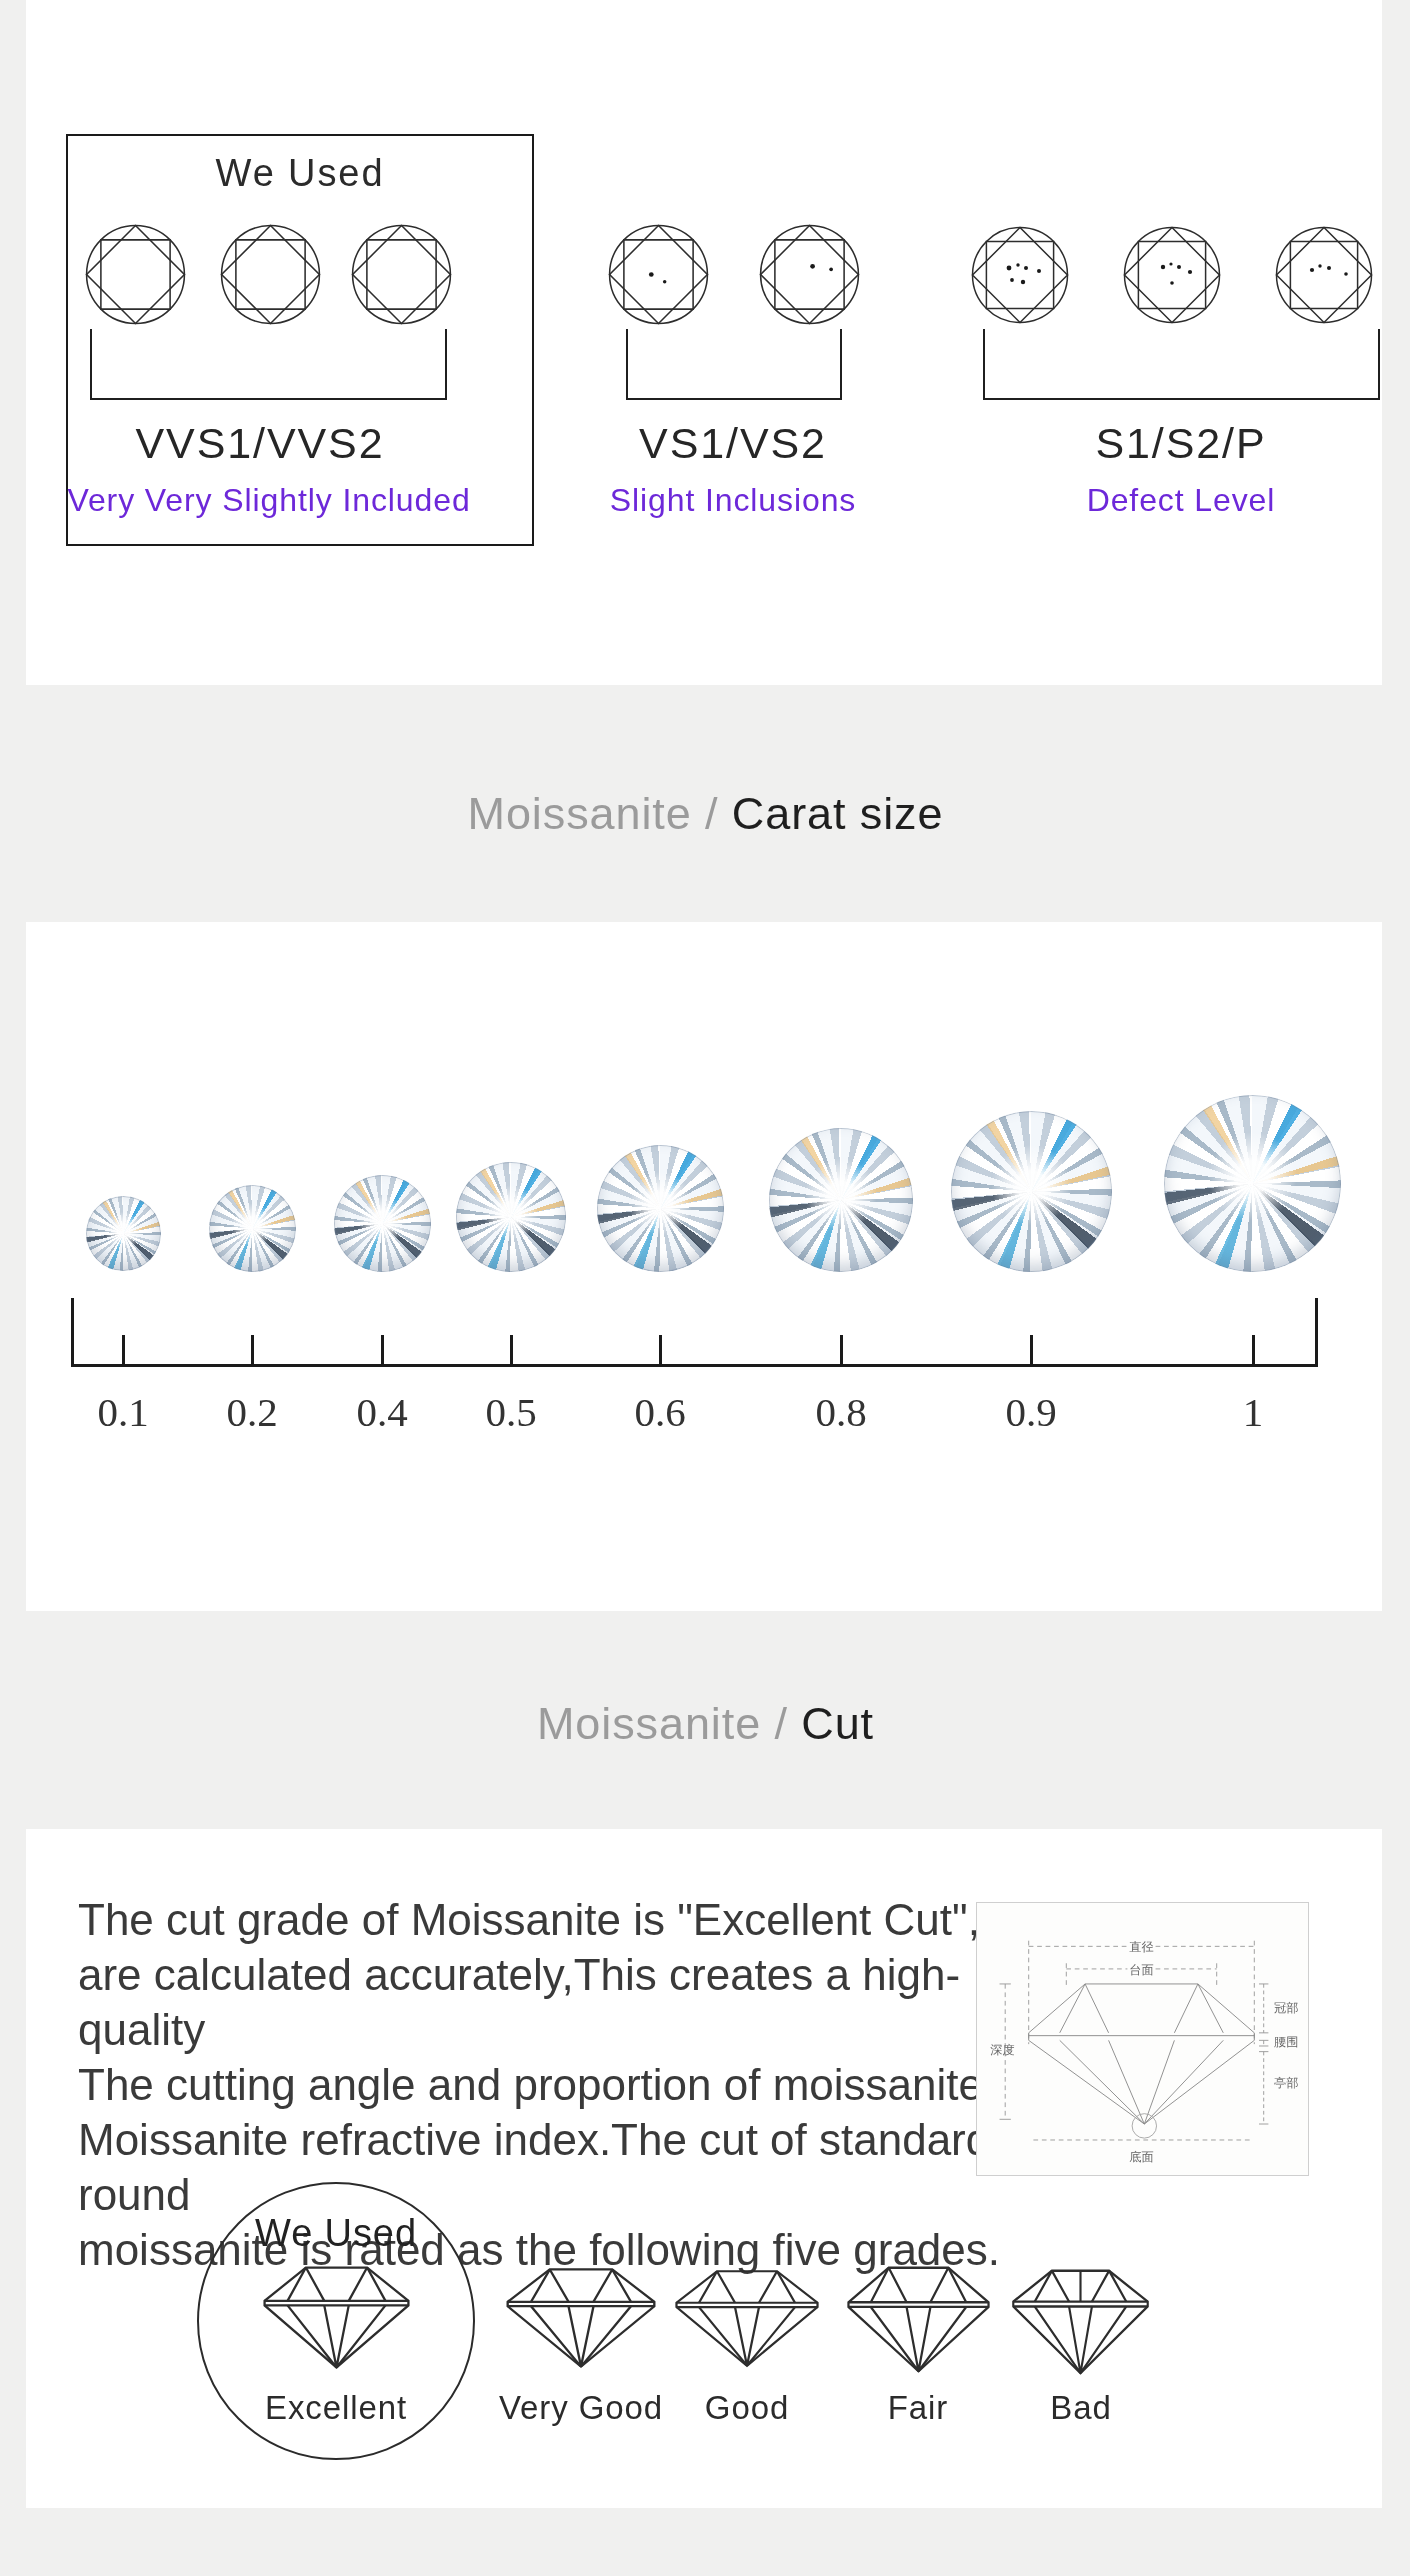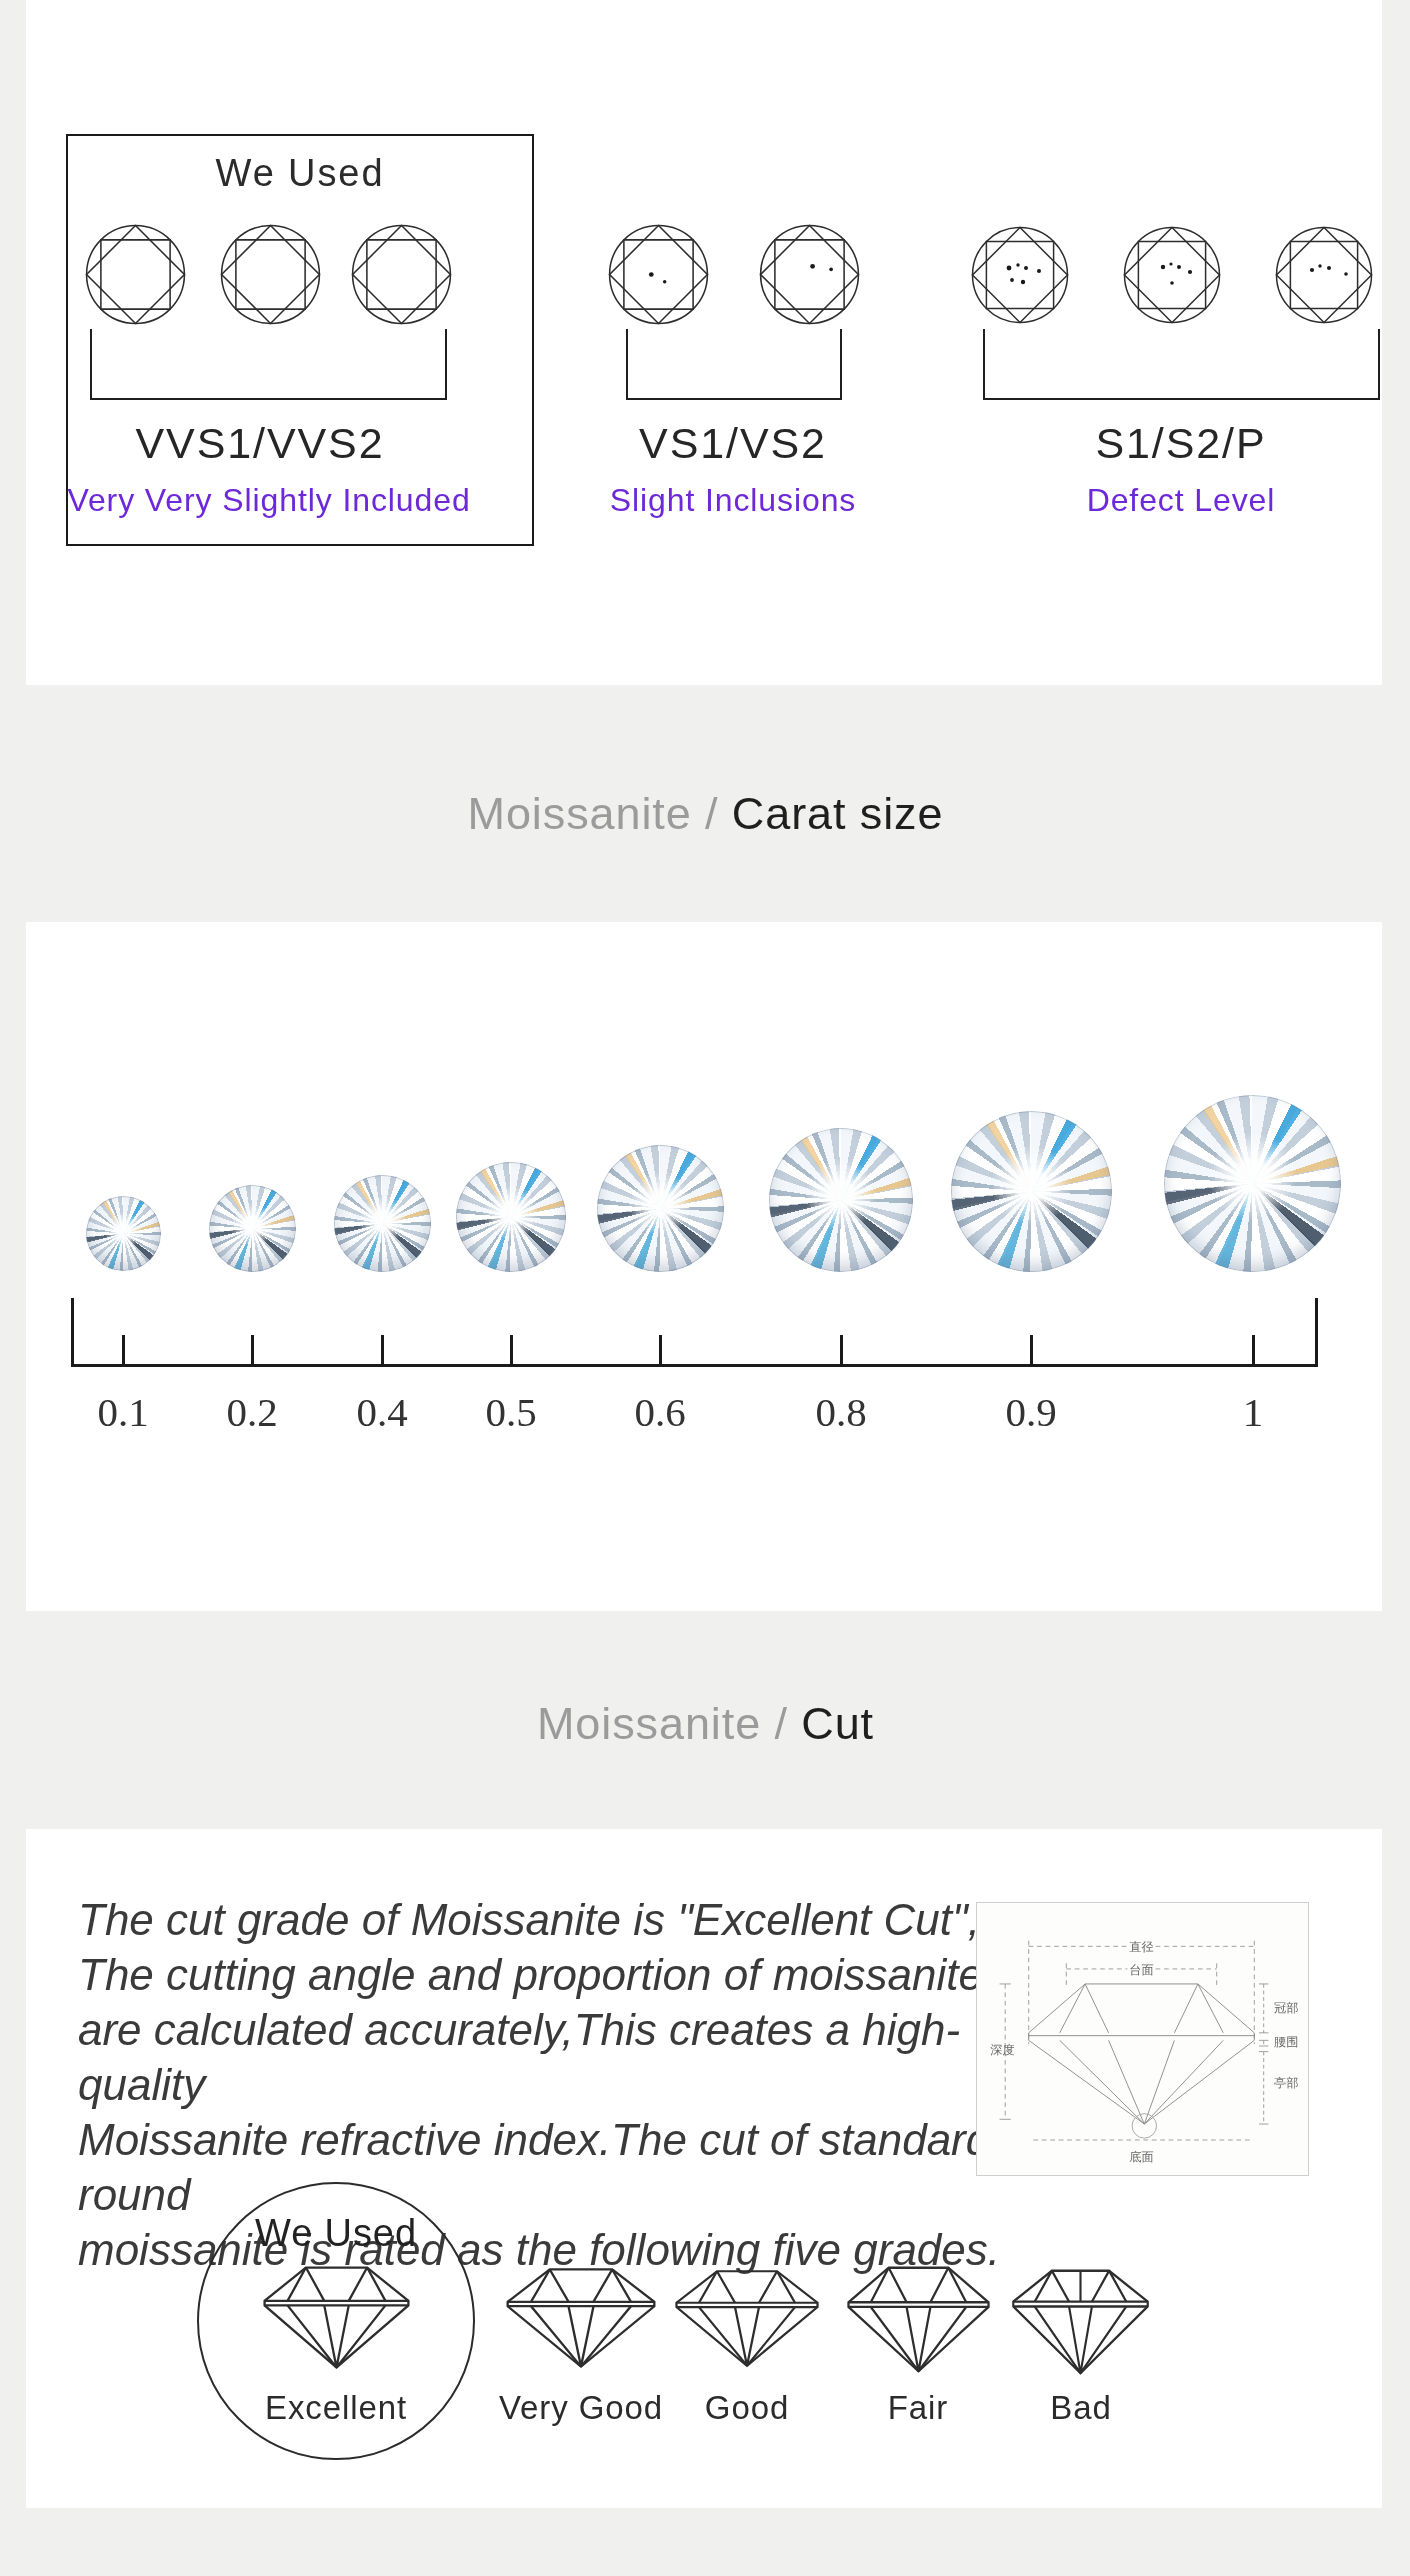--- a/index.html
+++ b/index.html
@@ -47,21 +47,21 @@
   .ruler-base{position:absolute;left:71px;top:1364px;width:1247px;height:2.8px;background:#1a1a1a;}
   .tick{position:absolute;width:2.8px;background:#1a1a1a;}
   .tick.end{top:1298px;height:68px;}
   .tick.mid{top:1335px;height:30px;}
   .carat-label{position:absolute;top:1388px;transform:translateX(-50%);
                font-family:"Liberation Serif",serif;font-size:41px;color:#333333;text-align:right;}
 
   
   .cut-paragraph{position:absolute;left:78px;top:1892px;width:950px;
                  font-size:44px;font-weight:300;line-height:55px;color:#3a3a3a;
-                 letter-spacing:0px;font-style:italic;}
+                 letter-spacing:0px;}
   .diagram-box{position:absolute;left:976px;top:1902px;width:333px;height:274px;
                border:1.9px solid #cfcfcf;box-sizing:border-box;background:#fdfdfc;}
   .weused-circle{position:absolute;left:197px;top:2182px;width:278px;height:278px;
                  border:2.8px solid #2b2b2b;border-radius:50%;box-sizing:border-box;}
   .circle-caption{position:absolute;width:100%;text-align:center;
                   font-size:38px;font-weight:300;letter-spacing:0.9px;color:#222;}
   .cutgrade-label{position:absolute;top:2389px;transform:translateX(-50%);
                   font-size:33px;font-weight:300;letter-spacing:0.9px;color:#2b2b2b;white-space:nowrap;}
   .sideview{position:absolute;}
   svg.lineart{stroke:#2d2d2d;fill:none;stroke-width:1.5;}
@@ -214,22 +214,22 @@
 
   <div class="band-heading" style="top:1698px;">
     <span class="hd-gray">Moissanite /</span>
     <span class="hd-dark">Cut</span>
   </div>
 
   <div class="card" id="card-cut"></div>
 
   <div class="cut-paragraph">
     <div>The cut grade of Moissanite is "Excellent Cut",</div>
+    <div>are calculated accurately,This creates a high-quality</div>
     <div>The cutting angle and proportion of moissanite</div>
-    <div>are calculated accurately,This creates a high-quality</div>
     <div>Moissanite refractive index.The cut of standard round</div>
     <div>moissanite is rated as the following five grades.</div>
   </div>
 
   <div class="diagram-box">
     <svg width="329" height="270" viewBox="0 0 350 287" style="stroke:#9a9a9a;fill:none;stroke-width:1;">
 
       <path d="M55 46 H160 M190 46 H295" stroke-dasharray="5 4"></path>
       <path d="M55 40 V150 M295 40 V150" stroke-dasharray="5 4"></path>
       <text class="cjk" x="175" y="51" text-anchor="middle">直径</text>

